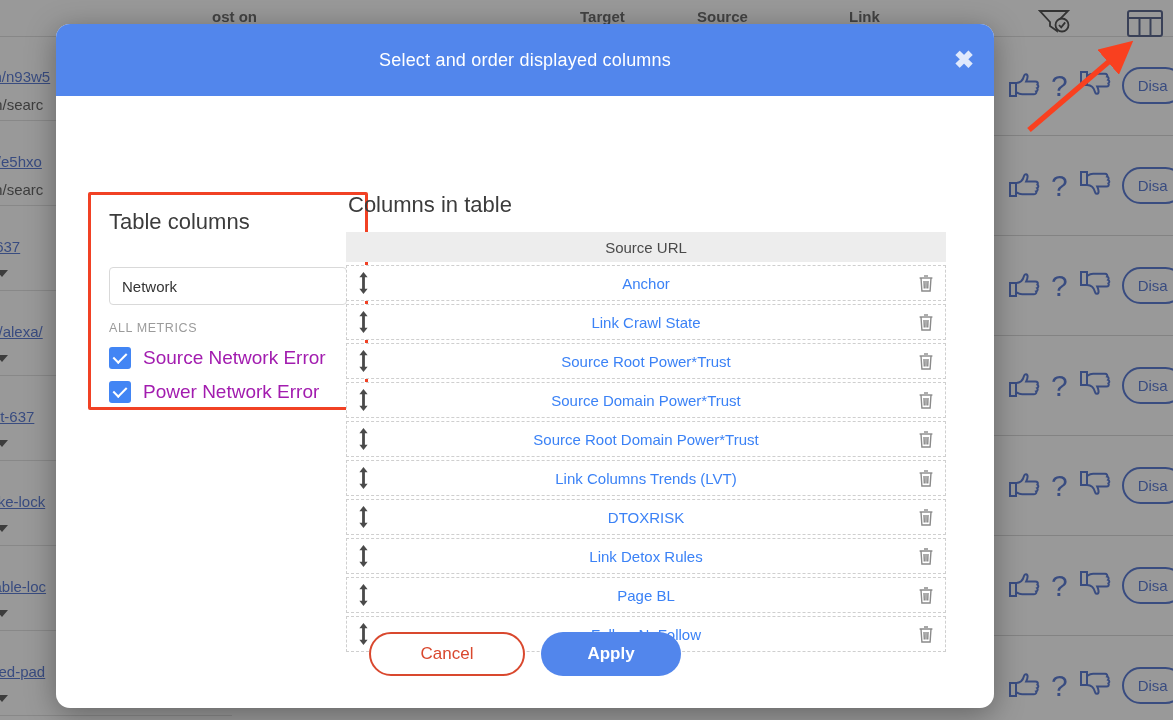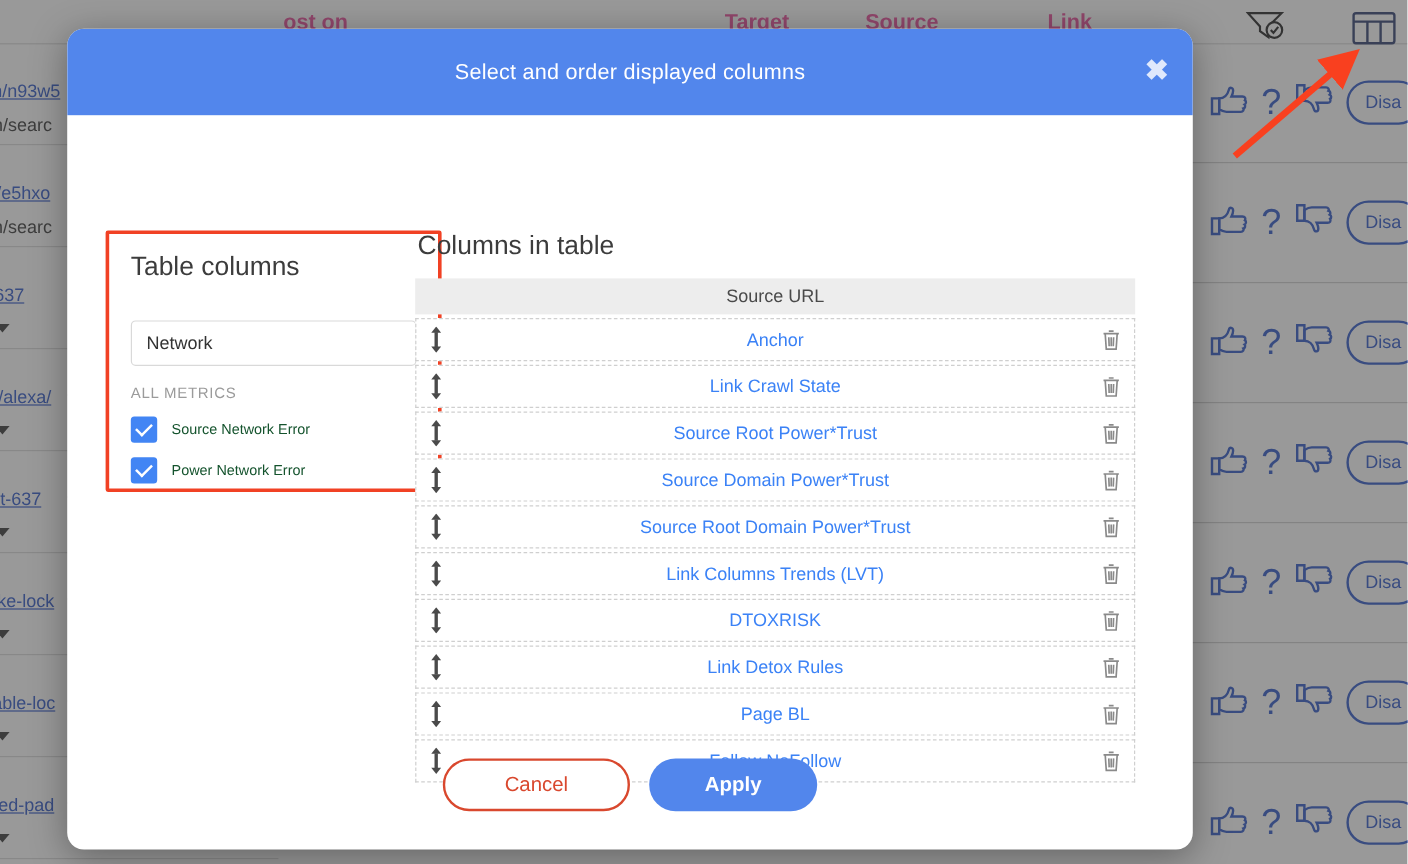--- a/index.html
+++ b/index.html
@@ -24,25 +24,24 @@
   .bg-headerbar {
     position: absolute;
     top: 0; left: 0; right: 0;
     height: 36px;
     background: #ffffff;
     border-bottom: 1px solid #d8d8d8;
   }
   .bg-col-head {
     position: absolute;
     top: 8px;
-    font-size: 18px;
+    font-size: 15px;
     font-weight: bold;
-    color: #ec4899;
+    color: #404040;
     white-space: nowrap;
-    margin-left: 24px;
   }
   .bg-toolicon {
     position: absolute;
     top: 8px;
     color: #1d1d1d;
   }
 
   
   .bg-left {
     position: absolute;
@@ -224,22 +223,22 @@
   .cbox::after {
     content: "";
     position: absolute;
     left: 7px; top: 3px;
     width: 6px; height: 11px;
     border: solid #ffffff;
     border-width: 0 2.4px 2.4px 0;
     transform: rotate(45deg);
   }
   .metric-label {
-    font-size: 12px;
-    color: #14532d;
+    font-size: 19px;
+    color: #a21caf;
   }
 
   
   #cols-panel {
     position: absolute;
     left: 290px; top: 96px;
     width: 600px;
   }
   #cols-panel h2 {
     margin: 0 0 14px 2px;

